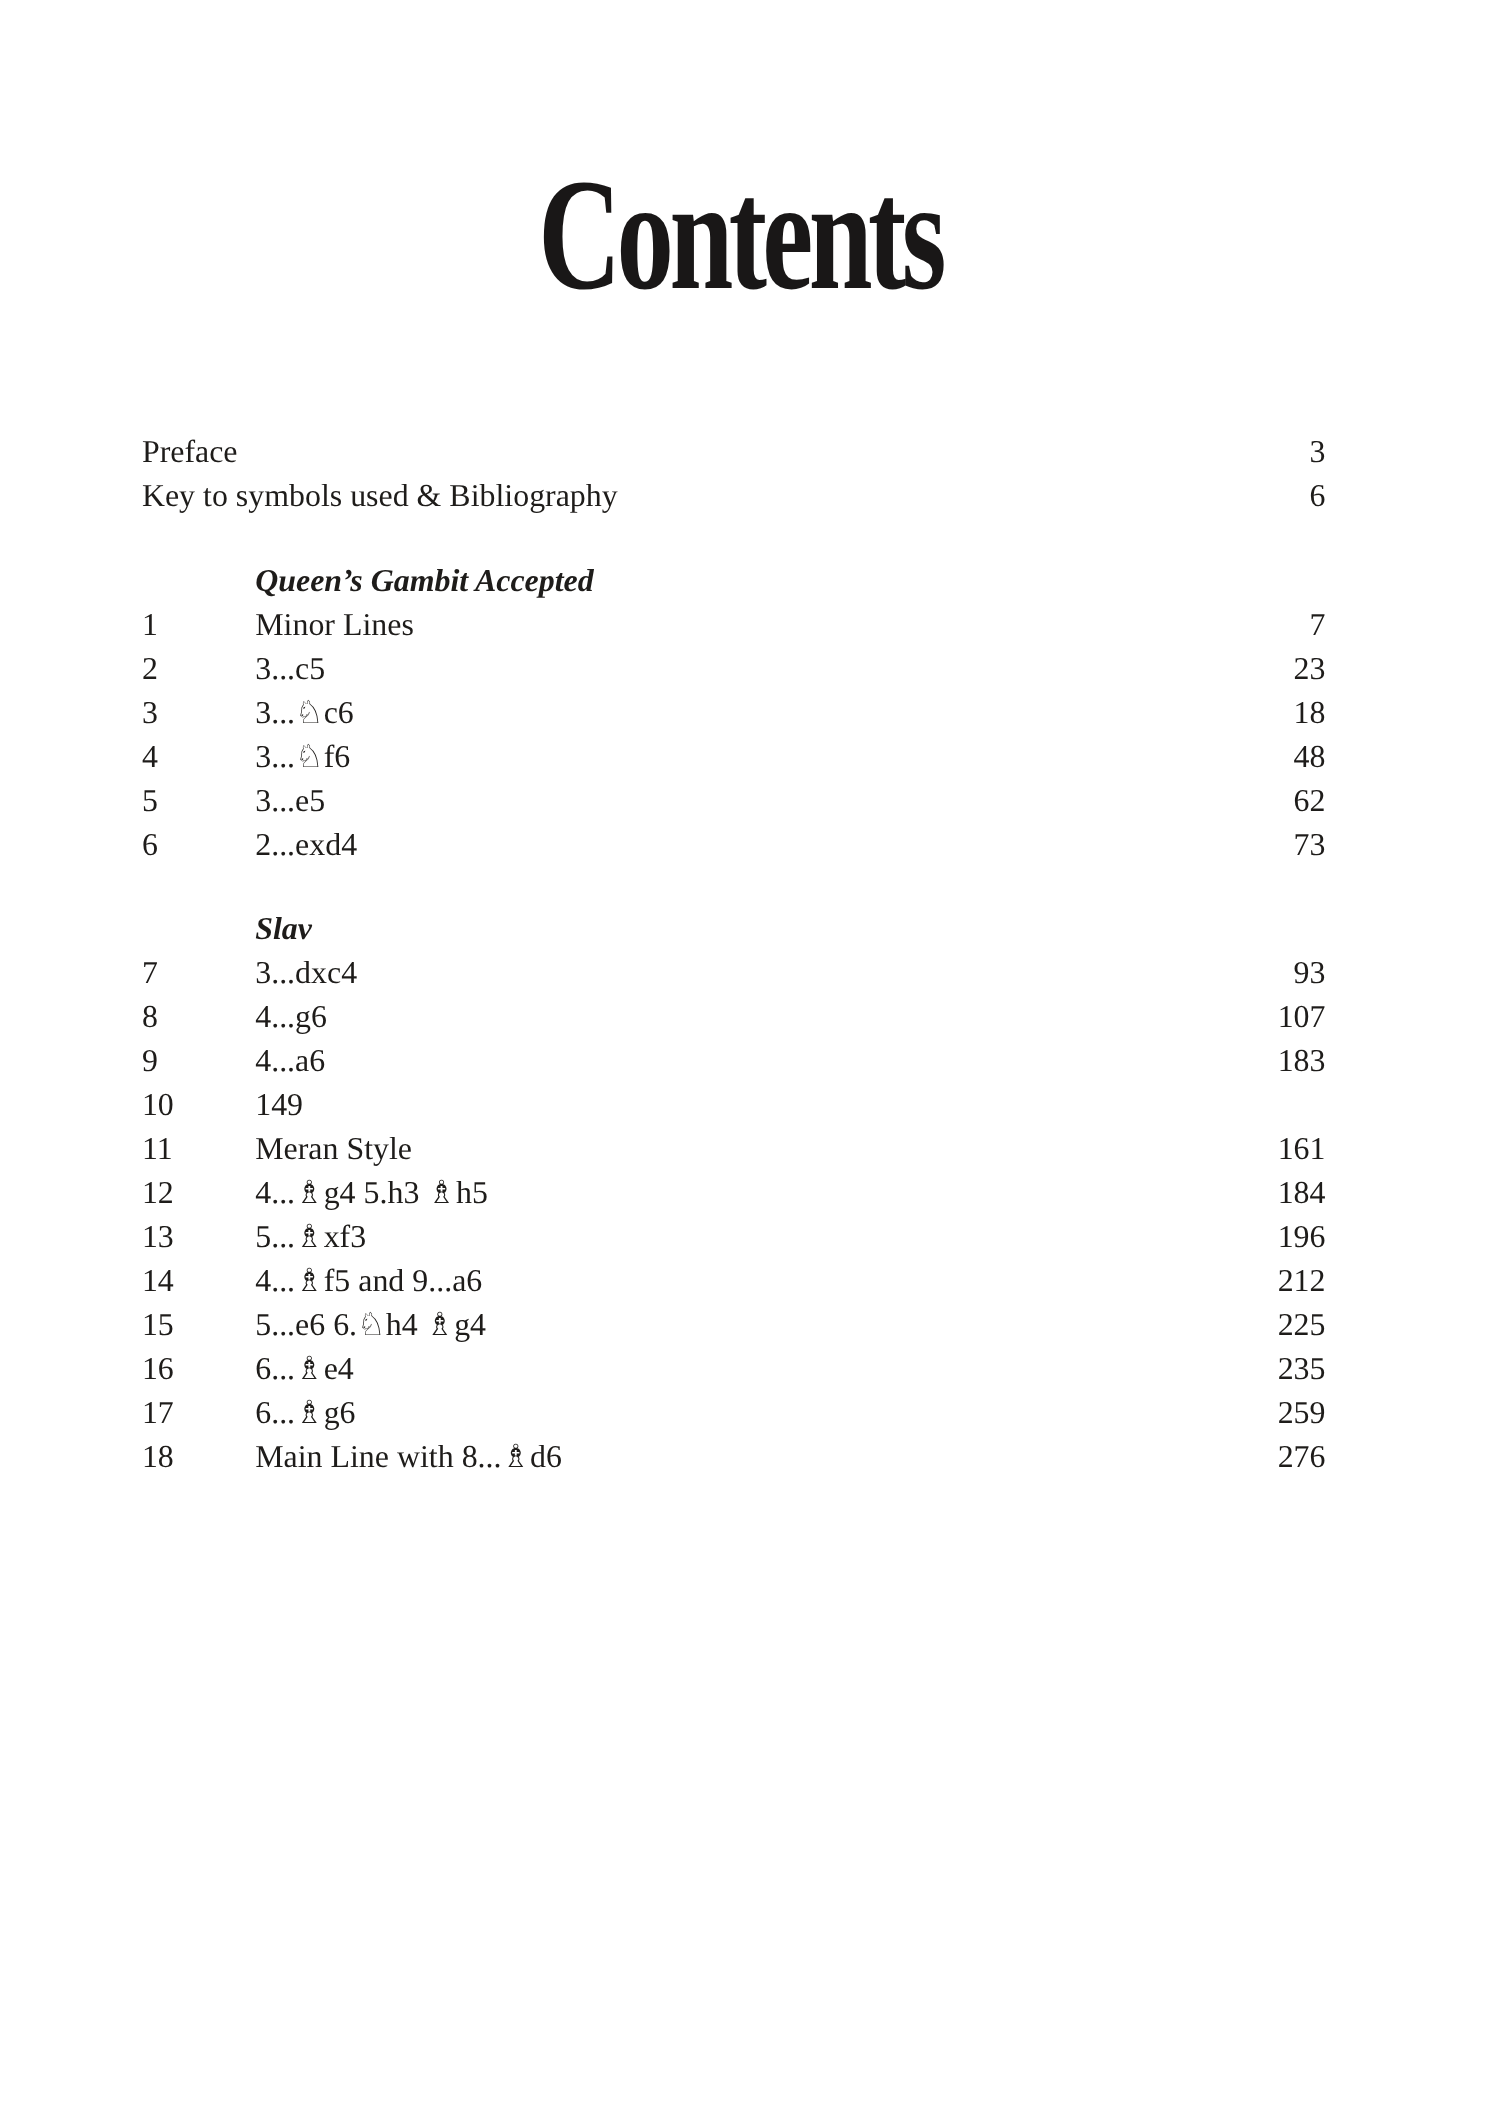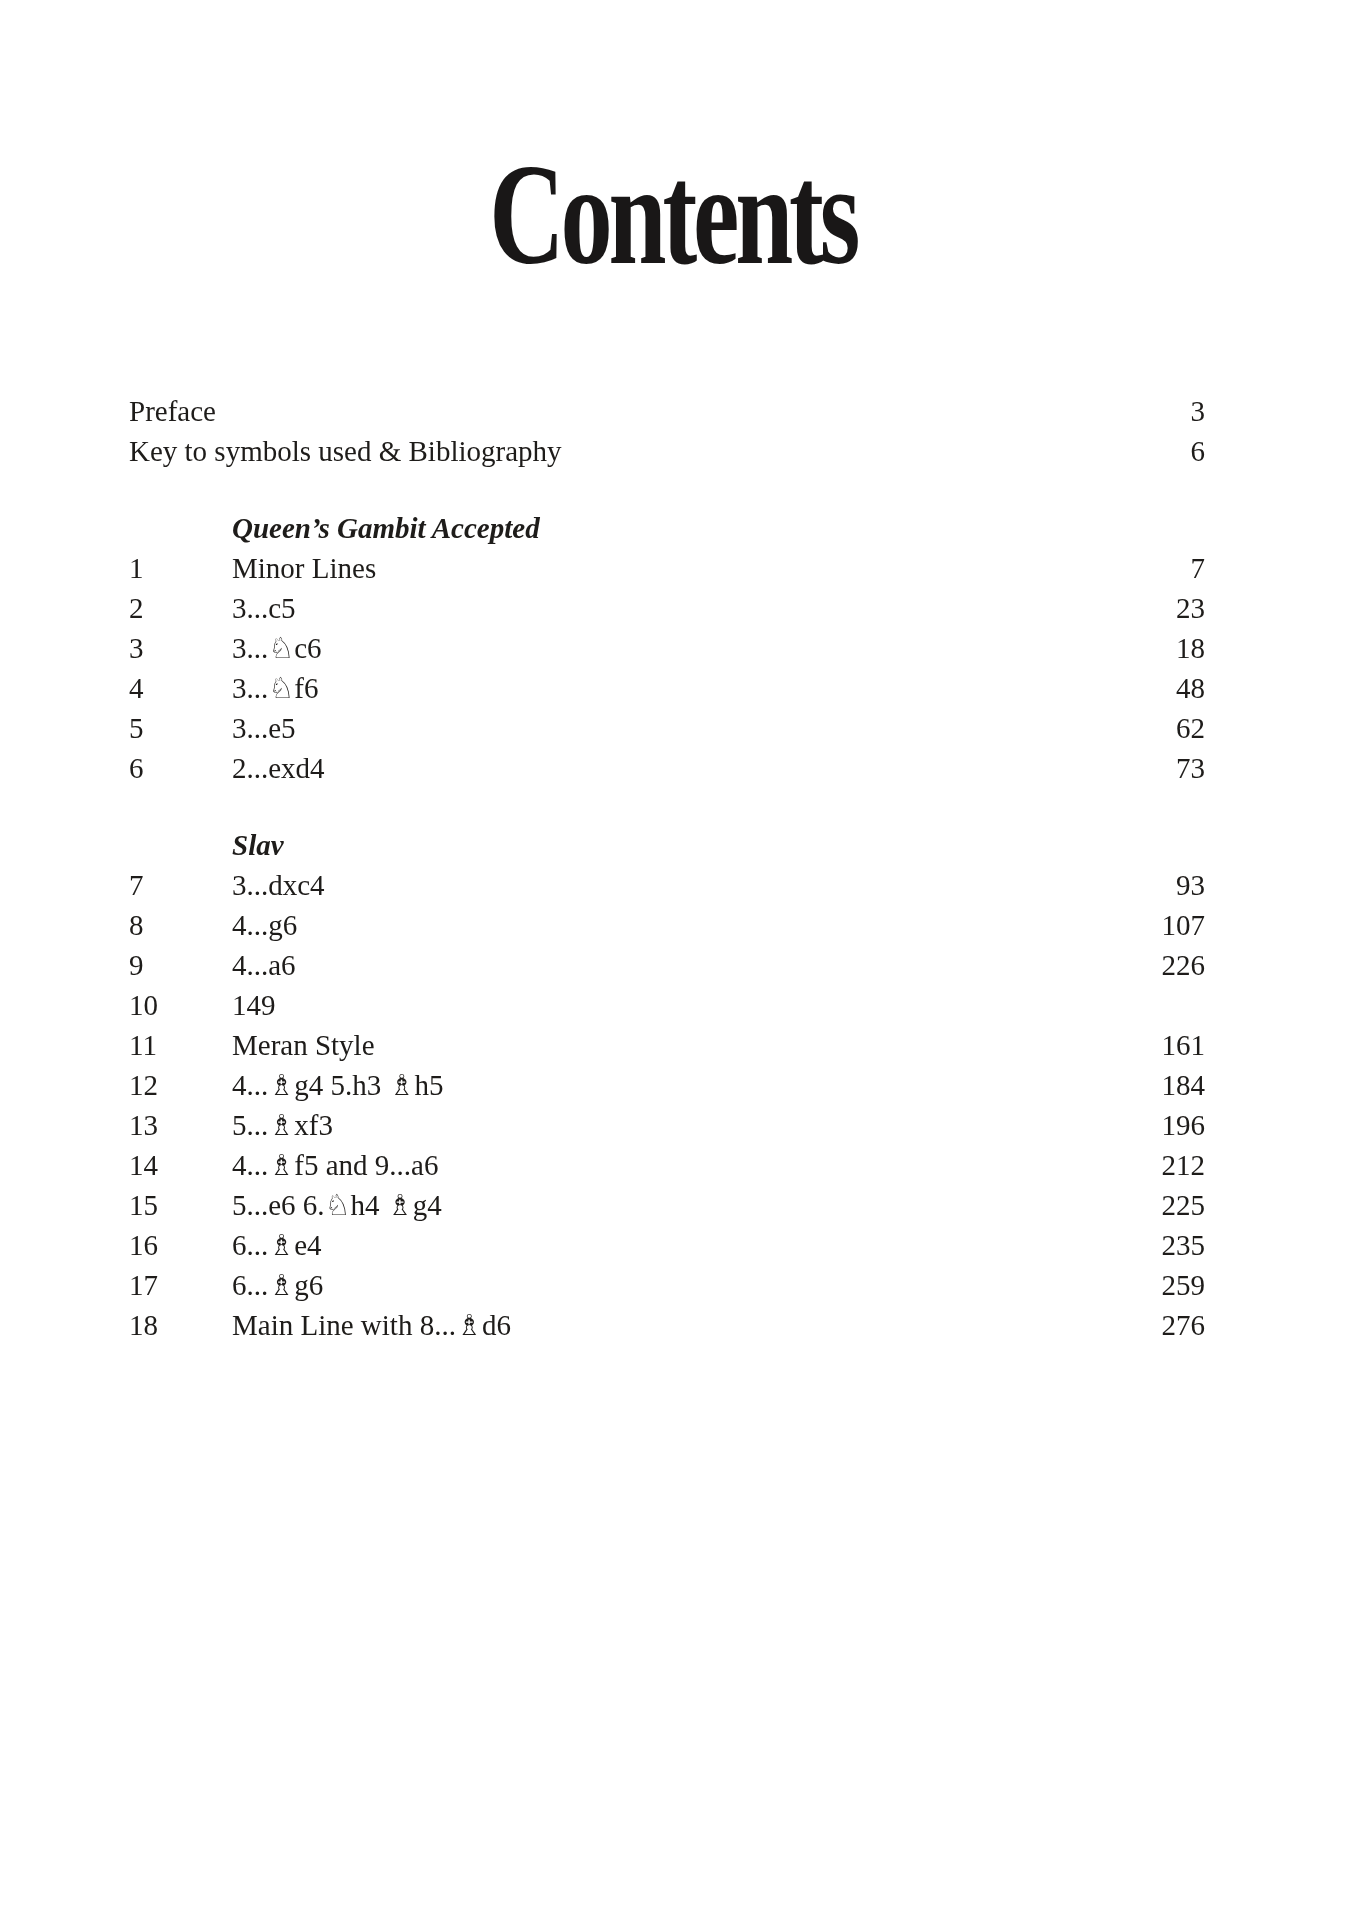--- a/index.html
+++ b/index.html
@@ -135,21 +135,21 @@
         <span class="pg">93</span>
       </div>
       <div class="row">
         <span class="num">8</span>
         <span class="ttl">4...g6</span>
         <span class="pg">107</span>
       </div>
       <div class="row">
         <span class="num">9</span>
         <span class="ttl">4...a6</span>
-        <span class="pg">226</span>
+        <span class="pg">183</span>
       </div>
       <div class="row">
         <span class="num">10</span>
         <span class="pg">149</span>
       </div>
       <div class="row">
         <span class="num">11</span>
         <span class="ttl">Meran Style</span>
         <span class="pg">161</span>
       </div>

